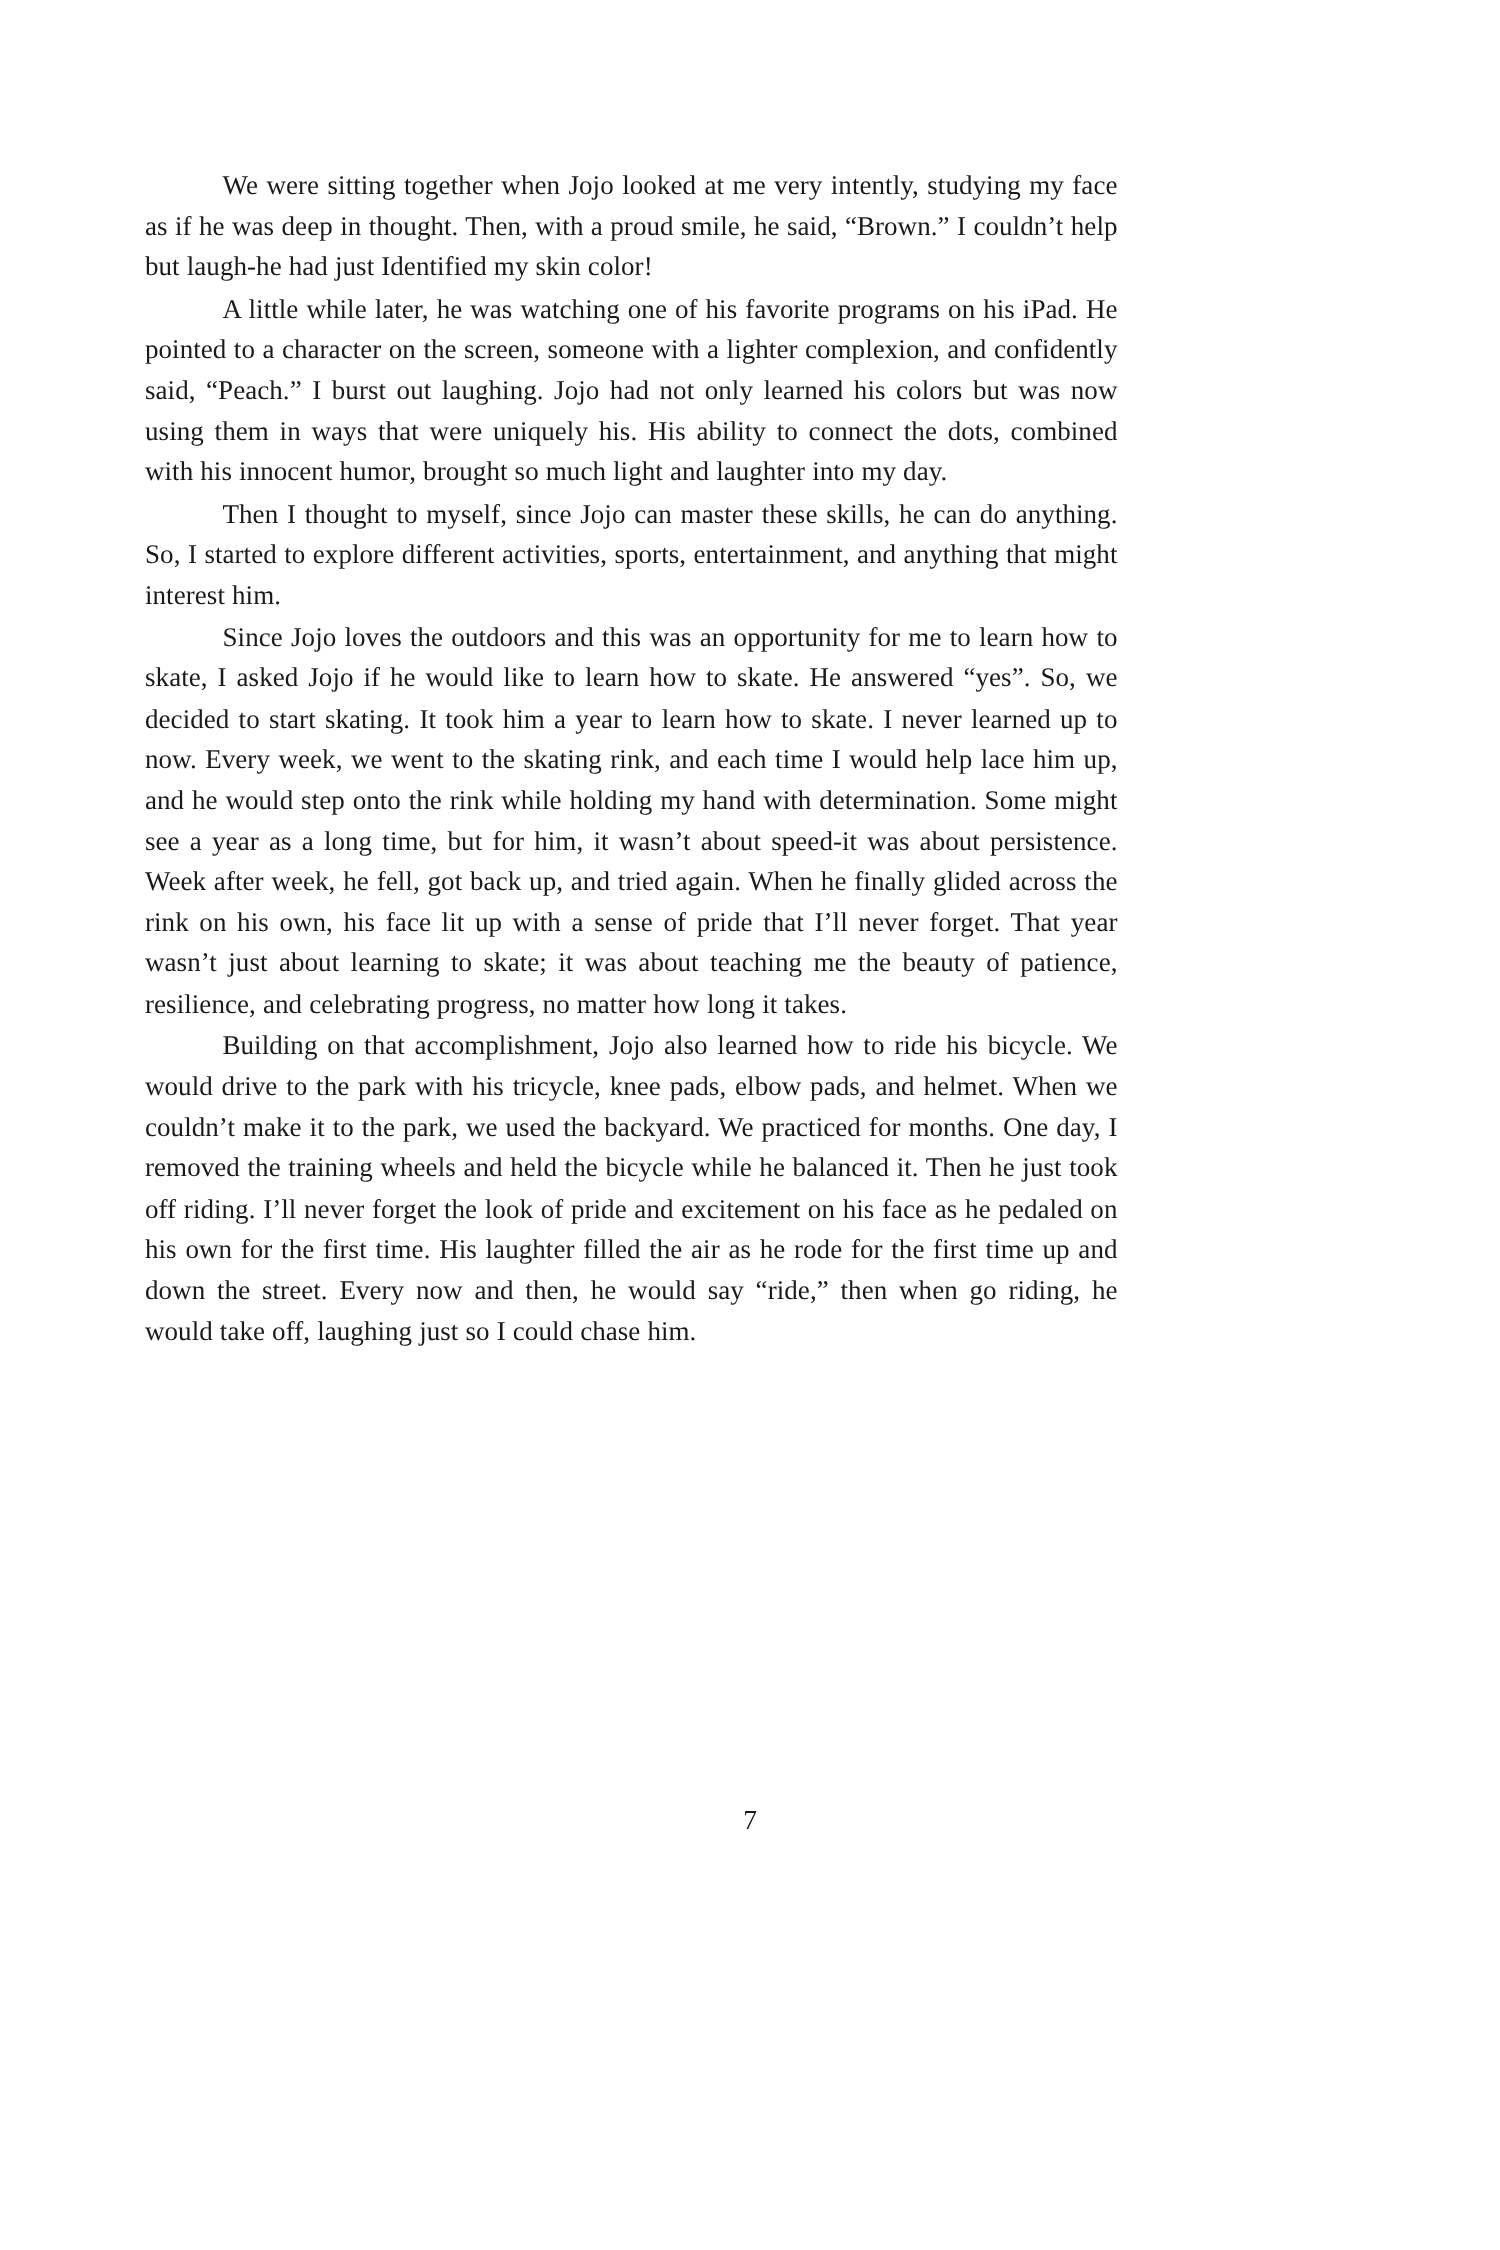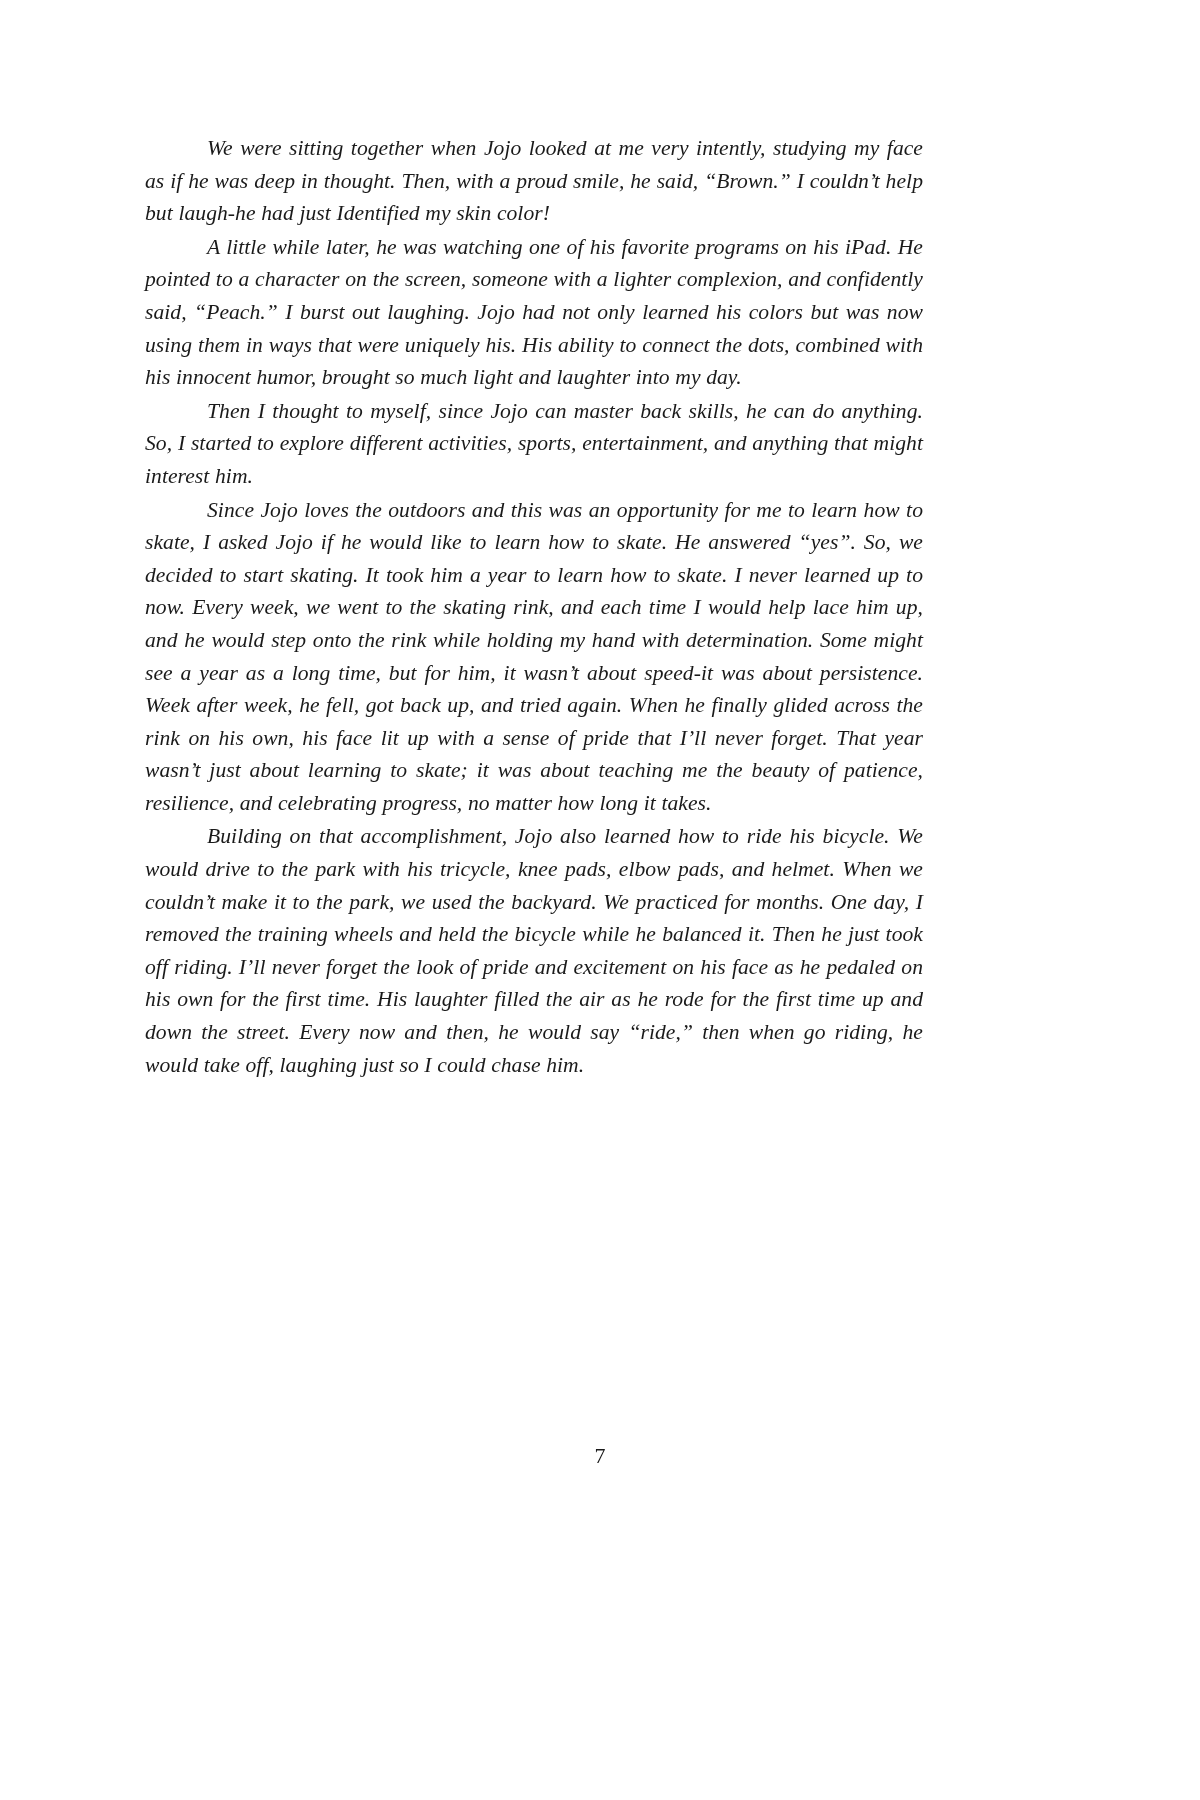--- a/index.html
+++ b/index.html
@@ -10,24 +10,23 @@
   .page {
     position: relative;
     width: 1200px;
     height: 1800px;
     background: #ffffff;
     margin: 0 auto;
     overflow: hidden;
   }
   .text-block {
     position: absolute;
-    left: 145px;
+    left: 116px;
     top: 132px;
     width: 778px;
-    font-style: italic;
   }
   p.para {
     margin: 0 0 1px 0;
     font-family: "Liberation Serif", "DejaVu Serif", serif;
     font-size: 21.6px;
     line-height: 32.6px;
     color: #1a1a1a;
     text-align: justify;
     text-justify: inter-word;
     text-indent: 62px;
@@ -53,20 +52,20 @@
   }
 </style>
 </head>
 <body>
 
 <div class="page">
 
   <div class="text-block">
     <p class="para">We were sitting together when Jojo looked at me very intently, studying my face as if he was deep in thought. Then, with a proud smile, he said, “Brown.” I couldn’t help but laugh-he had just Identified my skin color!</p>
     <p class="para spaced">A little while later, he was watching one of his favorite programs on his iPad. He pointed to a character on the screen, someone with a lighter complexion, and confidently said, “Peach.” I burst out laughing. Jojo had not only learned his colors but was now using them in ways that were uniquely his. His ability to connect the dots, combined with his innocent humor, brought so much light and laughter into my day.</p>
-    <p class="para spaced">Then I thought to myself, since Jojo can master back skills, he can do anything. So, I started to explore different activities, sports, entertainment, and anything that might interest him.</p>
+    <p class="para spaced">Then I thought to myself, since Jojo can master these skills, he can do anything. So, I started to explore different activities, sports, entertainment, and anything that might interest him.</p>
     <p class="para spaced">Since Jojo loves the outdoors and this was an opportunity for me to learn how to skate, I asked Jojo if he would like to learn how to skate. He answered “yes”. So, we decided to start skating. It took him a year to learn how to skate. I never learned up to now. Every week, we went to the skating rink, and each time I would help lace him up, and he would step onto the rink while holding my hand with determination. Some might see a year as a long time, but for him, it wasn’t about speed-it was about persistence. Week after week, he fell, got back up, and tried again. When he finally glided across the rink on his own, his face lit up with a sense of pride that I’ll never forget. That year wasn’t just about learning to skate; it was about teaching me the beauty of patience, resilience, and celebrating progress, no matter how long it takes.</p>
     <p class="para spaced">Building on that accomplishment, Jojo also learned how to ride his bicycle. We would drive to the park with his tricycle, knee pads, elbow pads, and helmet. When we couldn’t make it to the park, we used the backyard. We practiced for months. One day, I removed the training wheels and held the bicycle while he balanced it. Then he just took off riding. I’ll never forget the look of pride and excitement on his face as he pedaled on his own for the first time. His laughter filled the air as he rode for the first time up and down the street. Every now and then, he would say “ride,” then when go riding, he would take off, laughing just so I could chase him.</p>
   </div>
 
   <div class="page-number">7</div>
 
 </div>
 
 </body></html>

